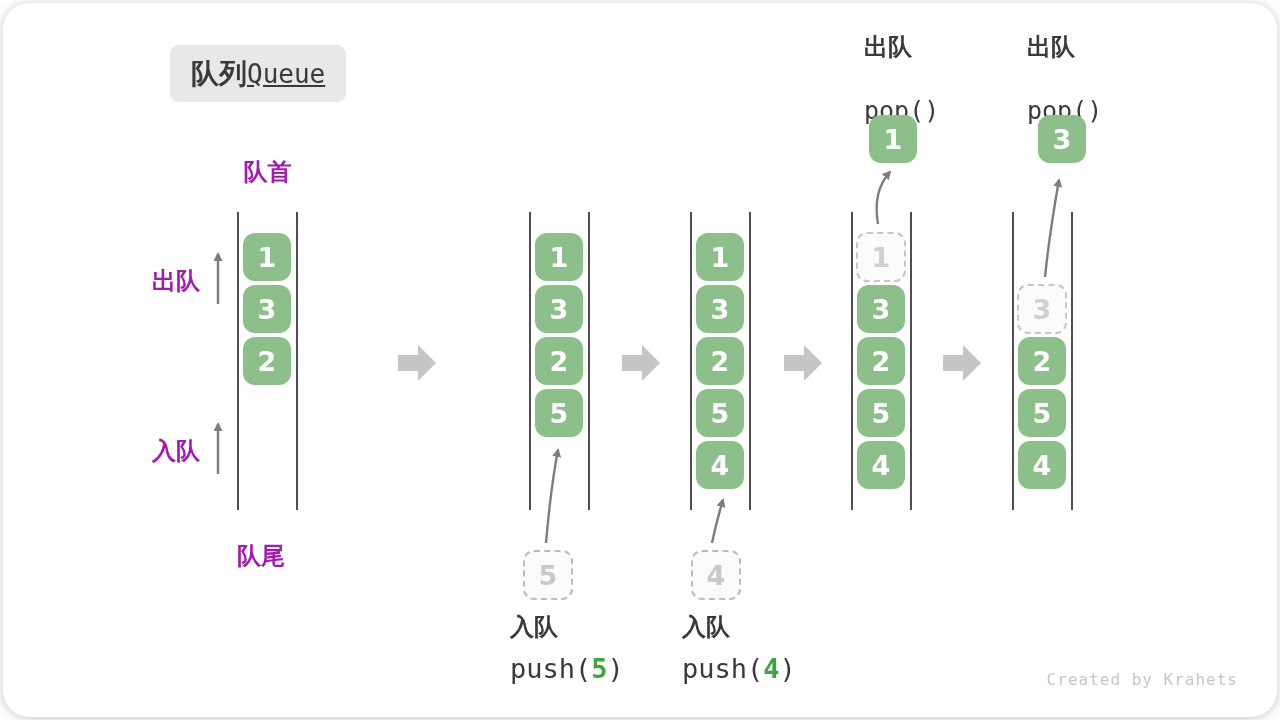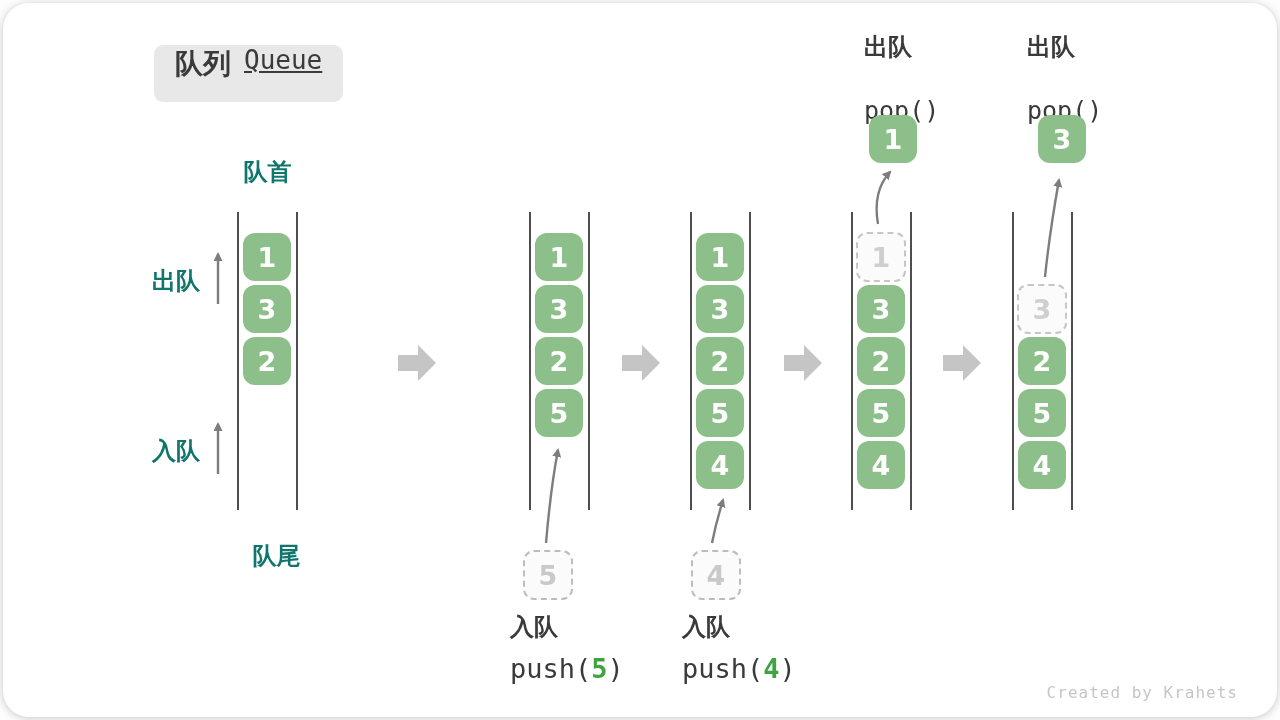--- a/index.html
+++ b/index.html
@@ -4,30 +4,30 @@
 <style>
   * { margin:0; padding:0; box-sizing:content-box; }
   html,body { width:1280px; height:720px; background:#fdfdfd; overflow:hidden;
               font-family:"Liberation Sans", sans-serif; }
   .card { position:absolute; left:3px; top:3px; width:1274px; height:714px;
           background:#ffffff; border-radius:26px;
           box-shadow:0 1px 8px rgba(0,0,0,0.22); }
   .canvas { position:absolute; left:0; top:0; width:1280px; height:720px; }
 
   
-  .badge { position:absolute; left:154px; top:45px; height:57px;
+  .badge { position:absolute; left:170px; top:45px; height:57px;
            background:#e8e8e8; border-radius:9px; display:flex;
-           padding:0 21px; gap:13px; }
+           align-items:center; padding:0 21px; }
   .badge-zh { font-weight:bold; font-size:28px; color:#3a3a3a; }
   .badge-en { font-family:"DejaVu Sans Mono", monospace; font-size:26px; color:#3a3a3a;text-decoration:underline; }
 
   
-  .lbl { position:absolute; font-weight:bold; font-size:24px; color:#0f766e; }
+  .lbl { position:absolute; font-weight:bold; font-size:24px; color:#a21caf; }
   .lbl-front { left:237px; top:156px; width:61px; text-align:center; }
-  .lbl-rear  { left:246px; top:540px; width:61px; text-align:center; }
+  .lbl-rear  { left:237px; top:540px; width:61px; }
   .lbl-deq   { left:152px; top:265px; }
   .lbl-enq   { left:152px; top:435px; }
 
   
   .col { position:absolute; top:0; width:61px; height:720px; }
   .col-1 { left:237px; } .col-2 { left:529px; } .col-3 { left:690px; }
   .col-4 { left:851px; } .col-5 { left:1012px; }
   .vline { position:absolute; top:212px; height:298px; width:2px; background:#4e4e4e; }
   .vline.left { left:0; } .vline.right { left:59px; }
 
@@ -60,21 +60,21 @@
   .op-fn { font-family:"DejaVu Sans Mono", monospace; font-size:27px; color:#3a3a3a; }
   .op-fn .green { color:#3fa33f; font-weight:bold; }
 
   
   .blockarrow { position:absolute; top:345px; width:38px; height:36px; }
   .ba-1 { left:398px; } .ba-2 { left:622px; } .ba-3 { left:784px; } .ba-4 { left:943px; }
 
   .overlay { position:absolute; left:0; top:0; width:1280px; height:720px;
              pointer-events:none; }
 
-  .watermark { position:absolute; right:42px; bottom:18px;
+  .watermark { position:absolute; right:42px; bottom:31px;
                font-family:"DejaVu Sans Mono", monospace; font-size:16px;
                color:#c6c6c6; letter-spacing:1px; }
 </style>
 </head>
 <body>
 
 <div class="card"></div>
 <div class="canvas">
 
   <div class="badge">

